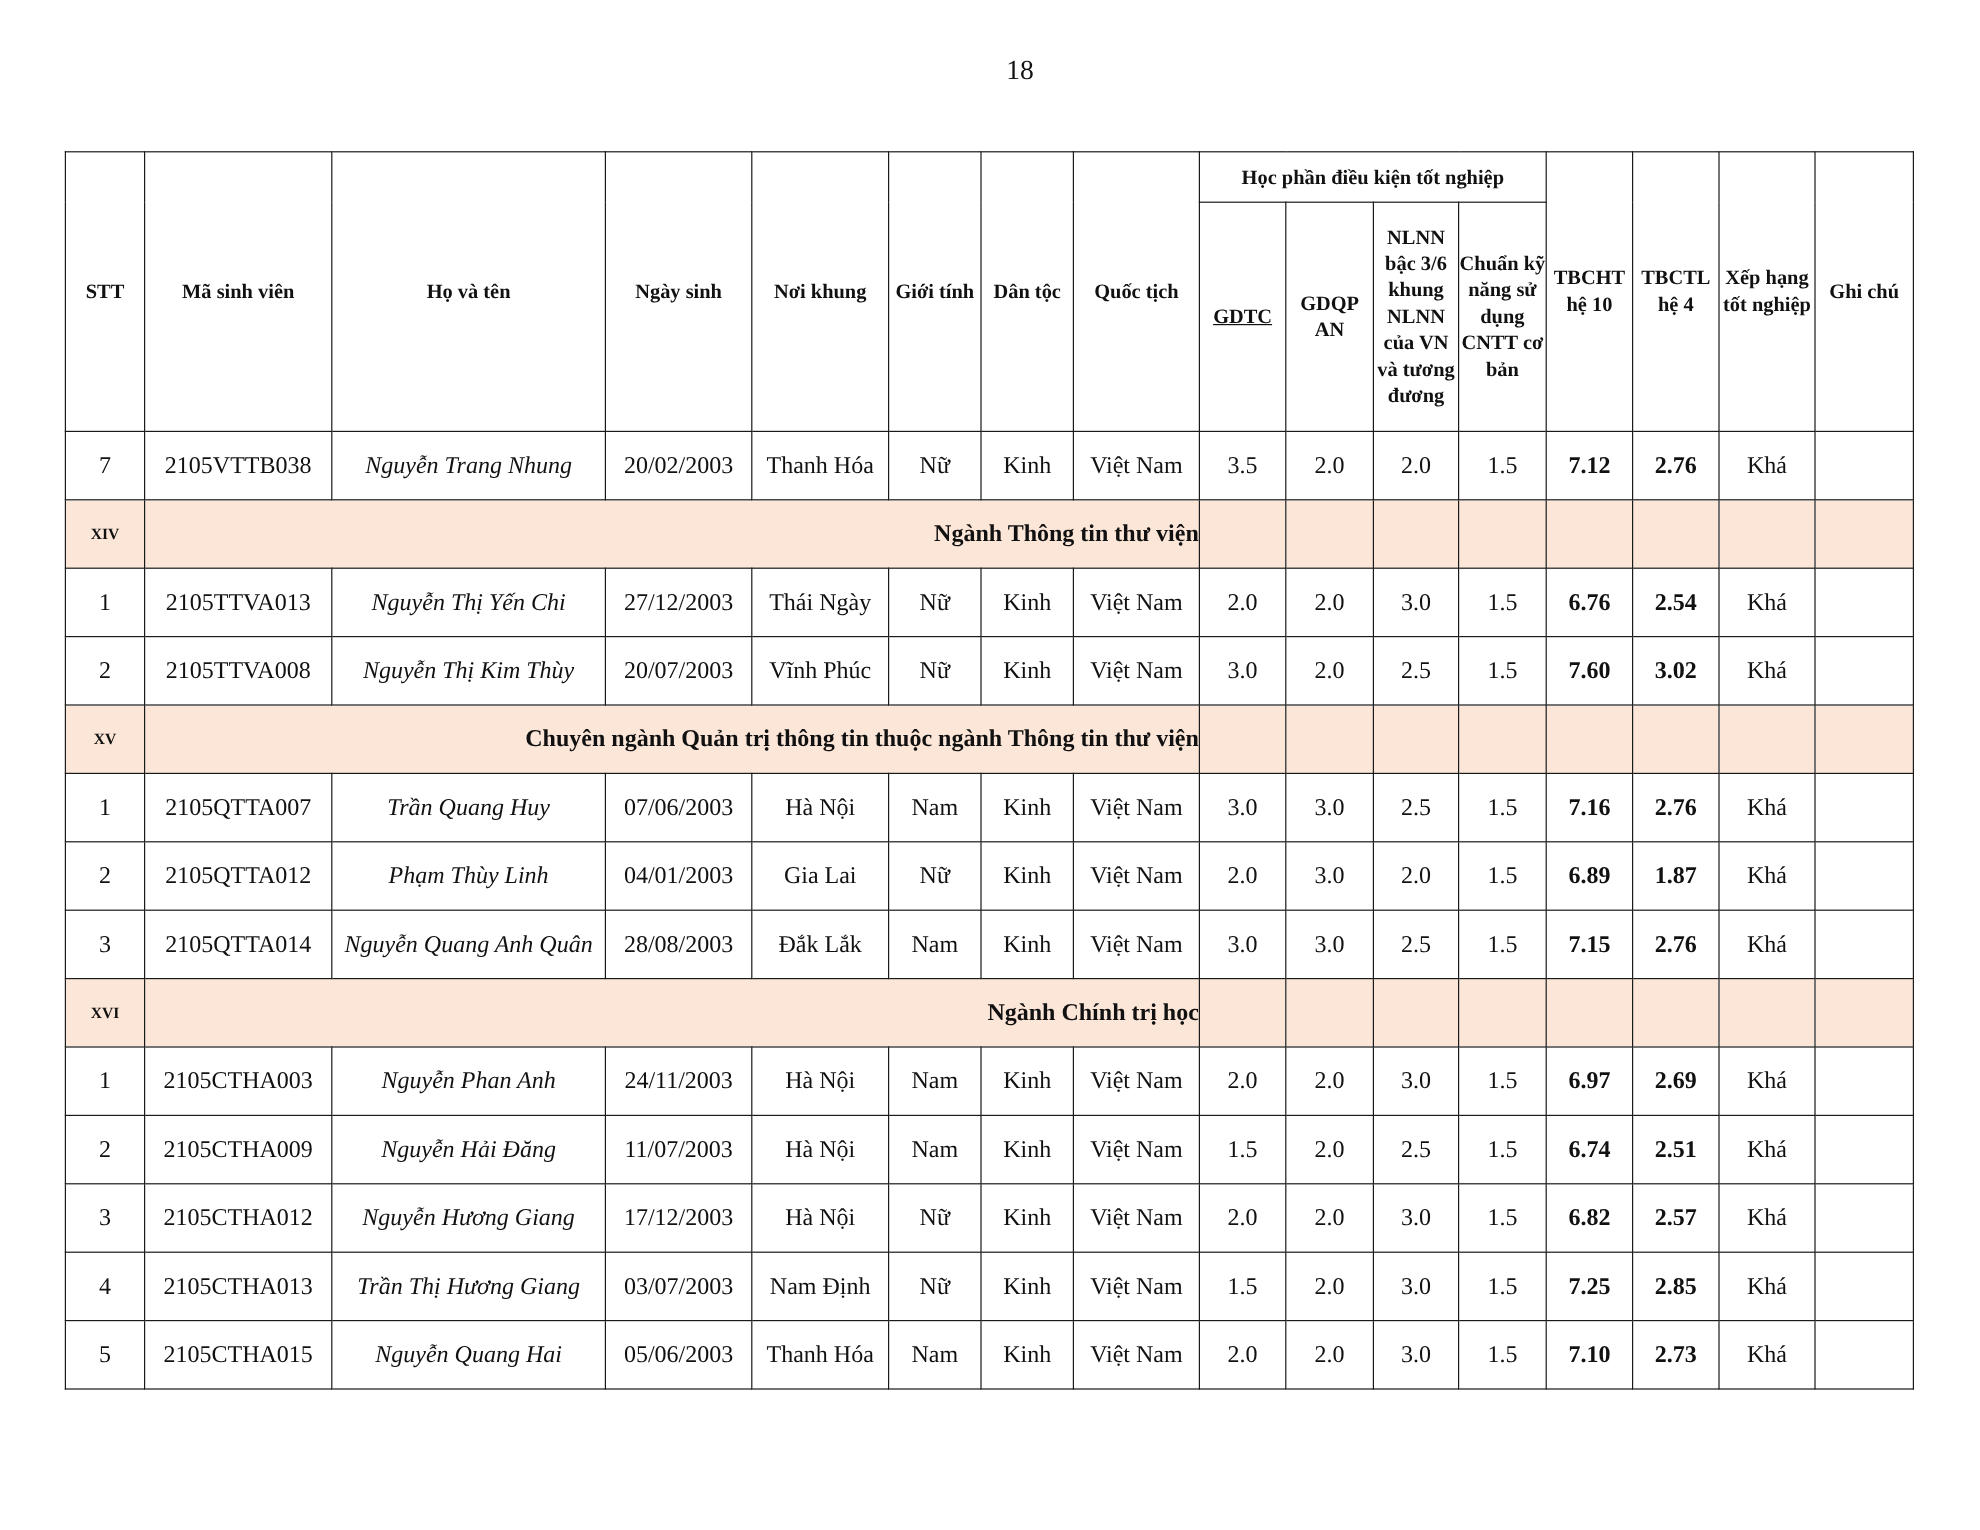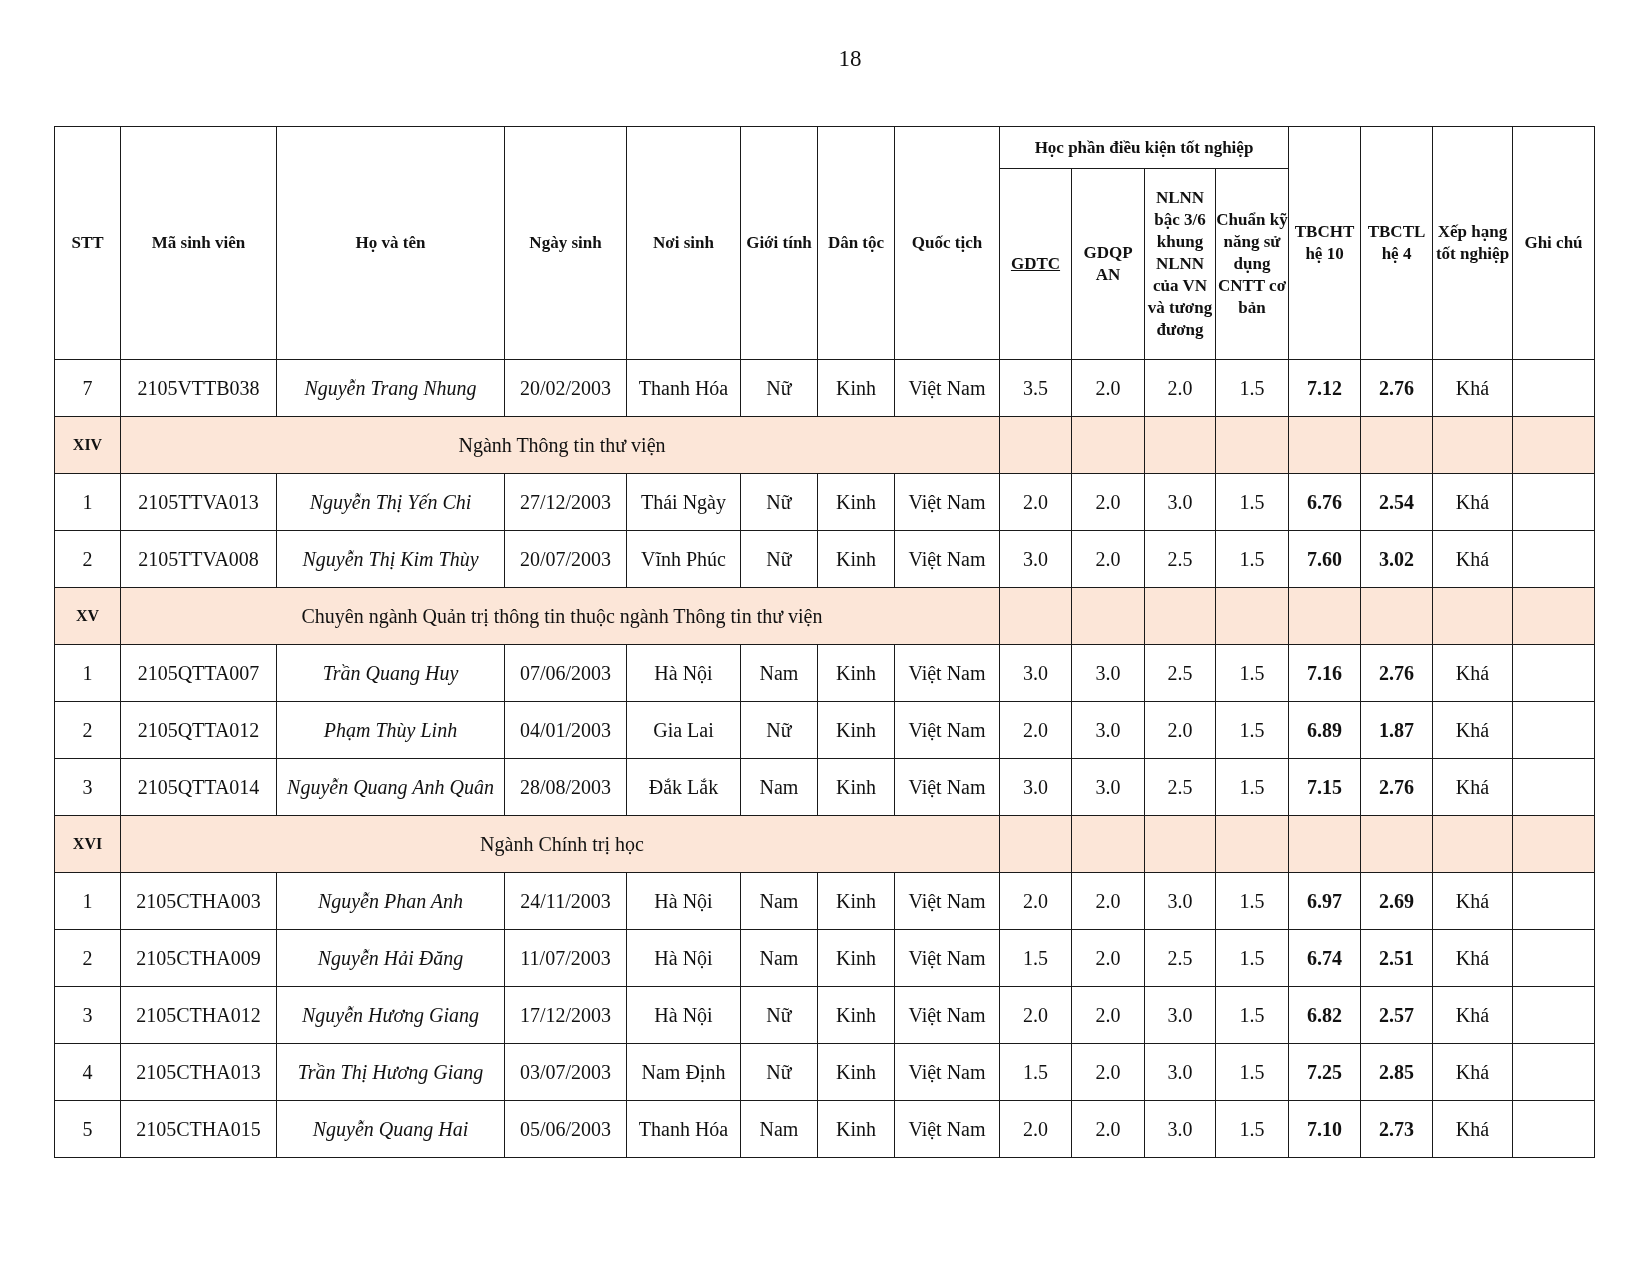--- a/index.html
+++ b/index.html
@@ -12,22 +12,22 @@
   table.grid td, table.grid th { border:1.6px solid #1a1a1a; padding:0; text-align:center;
                vertical-align:middle; overflow:hidden; }
   table.grid th { font-weight:bold; font-size:17px; line-height:22px;margin-top:11px; }
   th.tall { height:232px; }
   th.group { height:41px; }
   th.sub { height:190px;text-decoration:underline; }
   td { font-size:20px; height:56px; }
   td.name { text-align:left; padding-left:4px; white-space:nowrap;font-style:italic; }
   td.bold { font-weight:bold;font-family:Liberation Serif, serif; }
   tr.section td { background:#fce6d8; }
-  tr.section td.roman { font-weight:bold; font-size:16px;margin-left:48px; }
-  tr.section td.sec-title { text-align:center; padding-left:4px; font-weight:normal; font-size:20px; white-space:nowrap; }
+  tr.section td.roman { font-weight:bold; font-size:13px;margin-left:48px; }
+  tr.section td.sec-title { text-align:right; padding-left:4px; font-weight:bold; font-size:20px; white-space:nowrap; }
   .big { font-size:20px; line-height:25px; }
 </style>
 </head>
 <body>
 
 <div class="page-num">18</div>
 
 <table class="grid">
   <colgroup>
     <col style="width:66px">
@@ -46,21 +46,21 @@
       <col style="width:72px">
       <col style="width:80px">
       <col style="width:82px">
   </colgroup>
   <thead>
     <tr>
       <th rowspan="2" class="tall">STT</th>
       <th rowspan="2">Mã sinh viên</th>
       <th rowspan="2">Họ và tên</th>
       <th rowspan="2">Ngày sinh</th>
-      <th rowspan="2">Nơi sinh</th>
+      <th rowspan="2">Nơi khung</th>
       <th rowspan="2">Giới tính</th>
       <th rowspan="2">Dân tộc</th>
       <th rowspan="2">Quốc tịch</th>
       <th colspan="4" class="group">Học phần điều kiện tốt nghiệp</th>
       <th rowspan="2">TBCHT hệ 10</th>
       <th rowspan="2">TBCTL hệ 4</th>
       <th rowspan="2" class="big">Xếp hạng tốt nghiệp</th>
       <th rowspan="2">Ghi chú</th>
     </tr>
     <tr>

